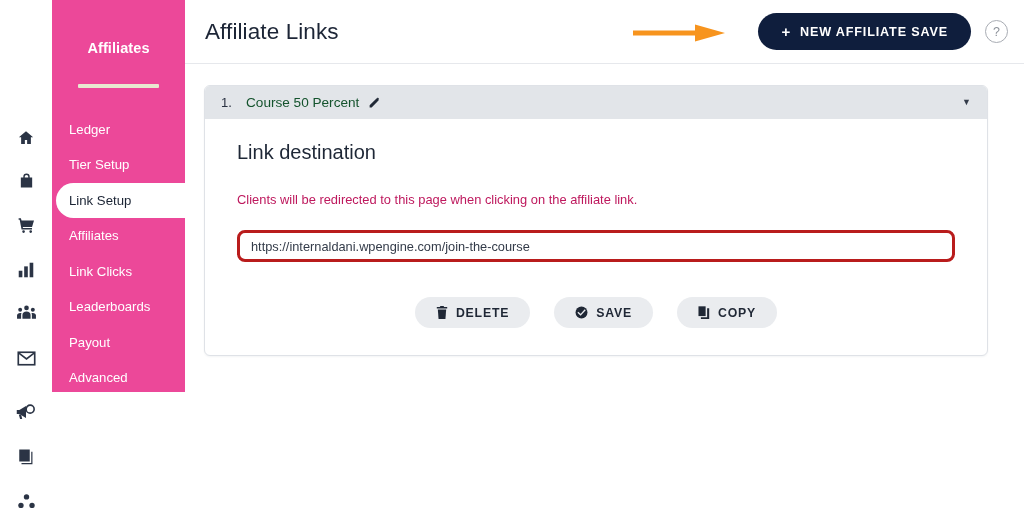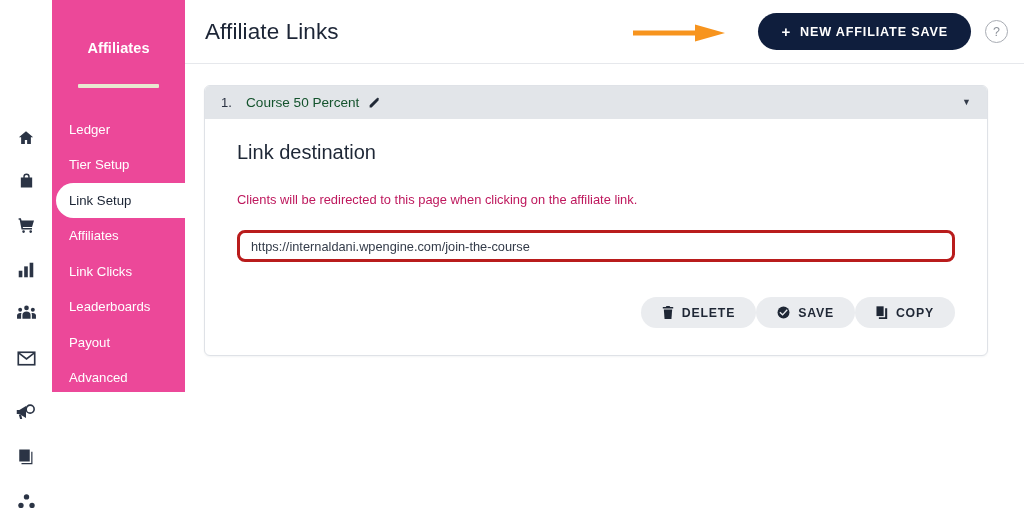--- a/index.html
+++ b/index.html
@@ -220,22 +220,23 @@
     padding: 0 11px;
     font-size: 12.8px;
     color: #333b49;
     font-family: "Liberation Sans", sans-serif;
     outline: none;
     background: #ffffff;
   }
 
   .btn-row {
     display: flex;
-    justify-content: flex-end;
+    justify-content: center;
     margin-top: 35px;
+    gap: 24px;
   }
   .btn-ghost {
     background: #EAECEF;
     border: none;
     border-radius: 19px;
     height: 31px;
     padding: 0 21px;
     font-size: 12.3px;
     font-weight: bold;
     letter-spacing: .8px;

